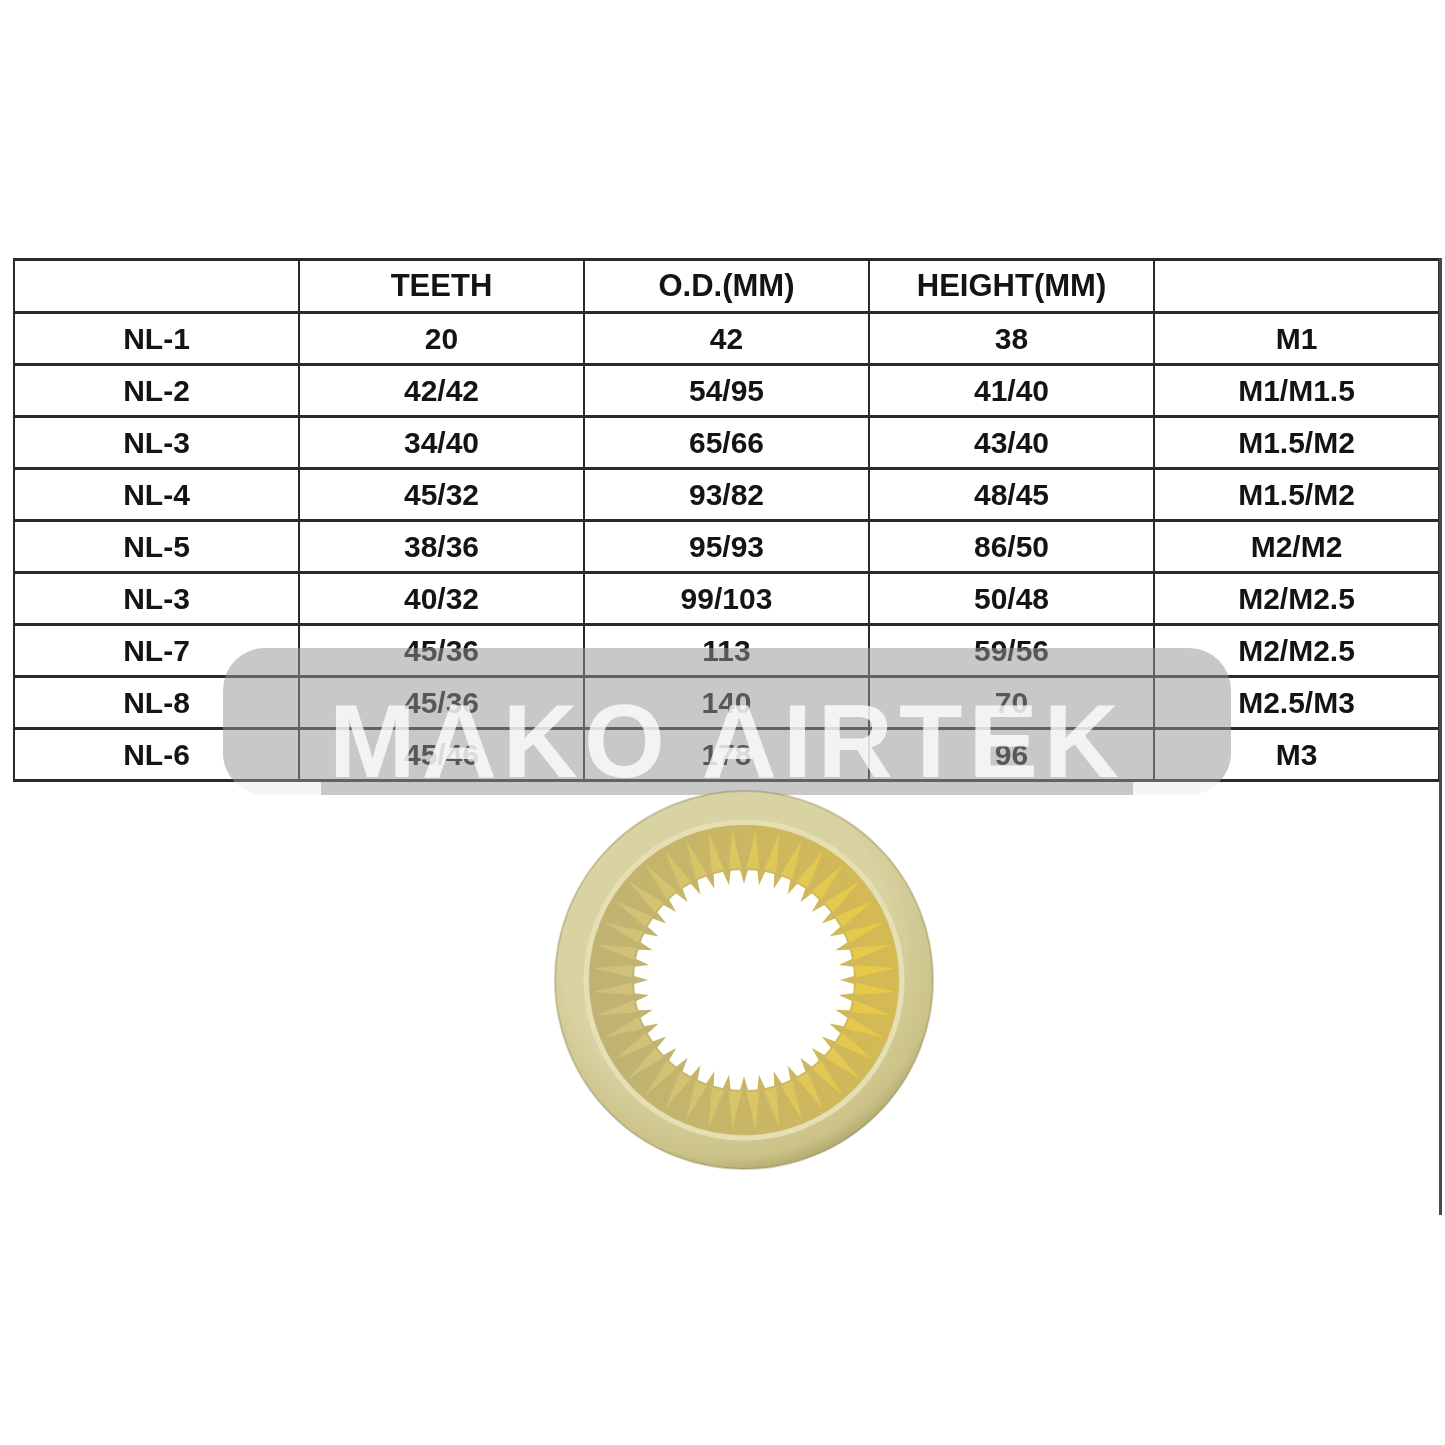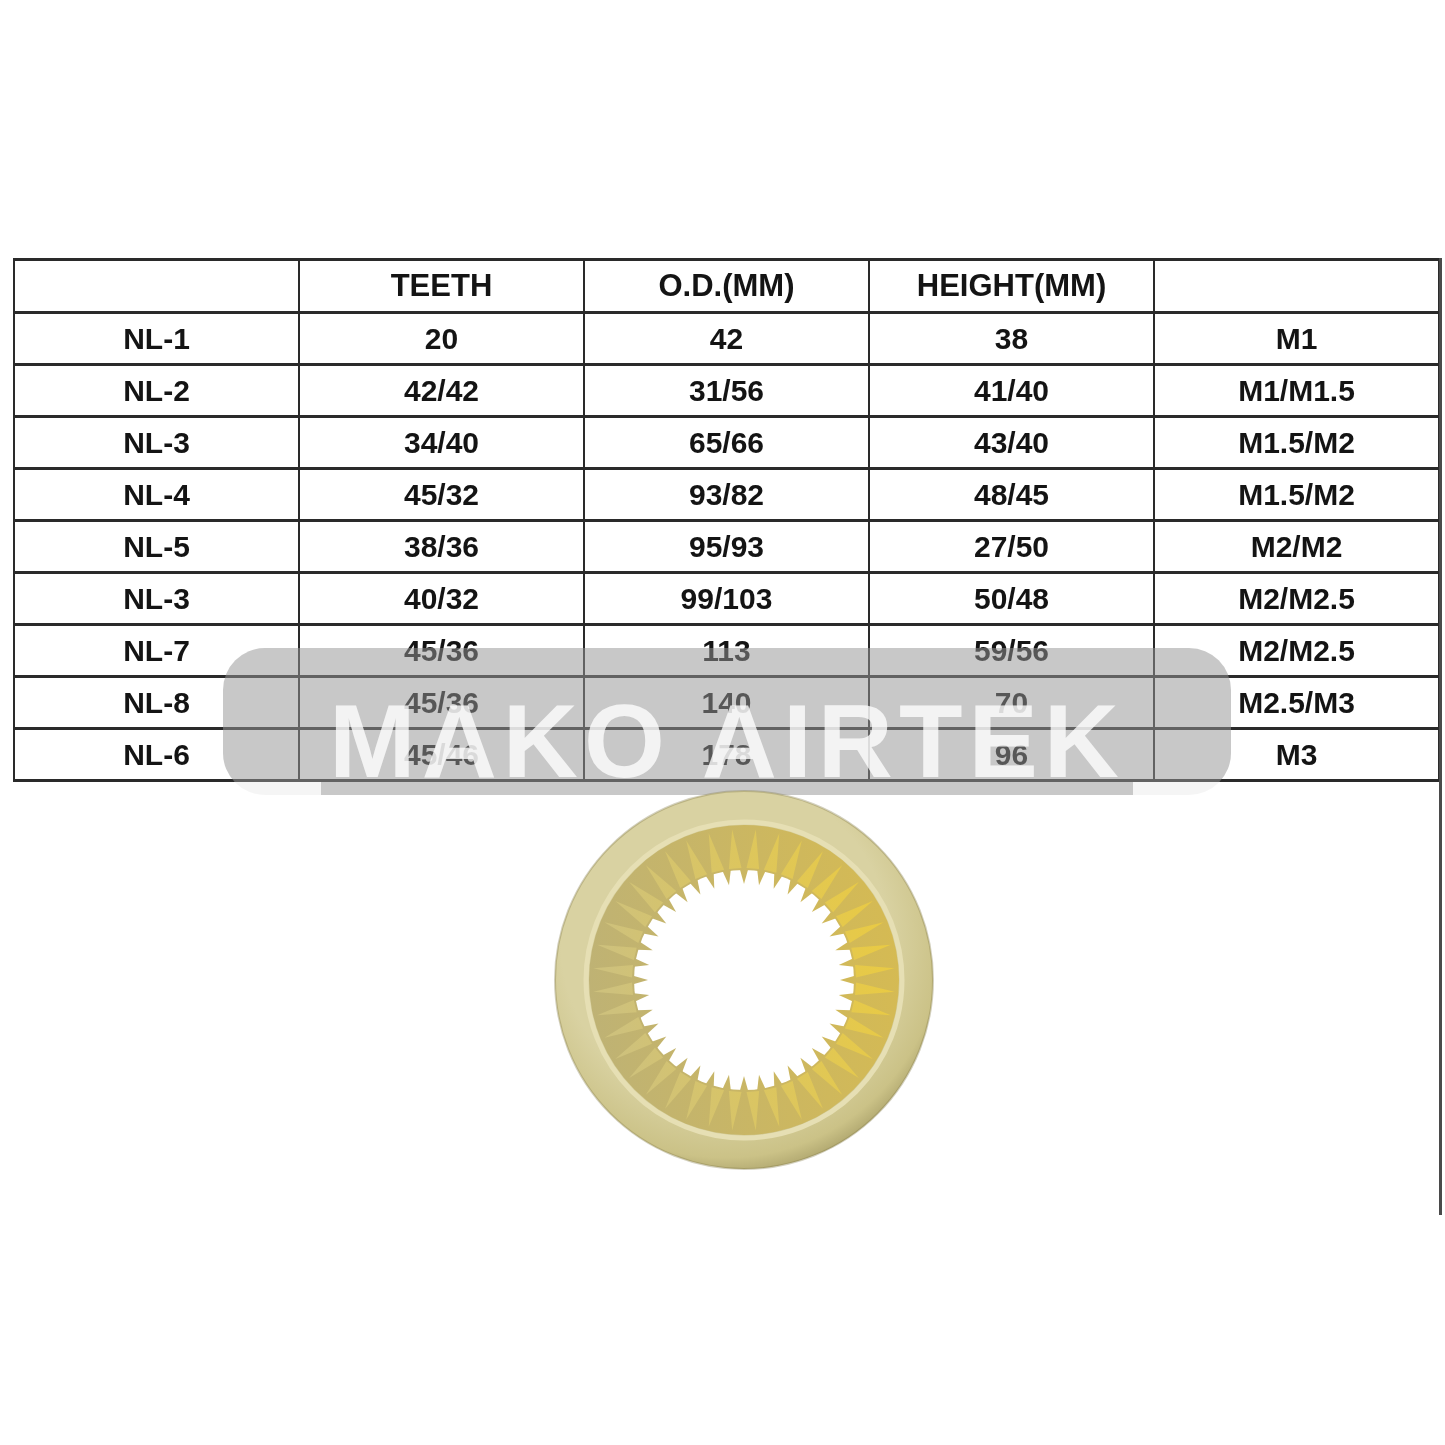--- a/index.html
+++ b/index.html
@@ -69,21 +69,21 @@
       <tr>
         <td>NL-1</td>
         <td>20</td>
         <td>42</td>
         <td>38</td>
         <td>M1</td>
       </tr>
       <tr>
         <td>NL-2</td>
         <td>42/42</td>
-        <td>31/56</td>
+        <td>54/95</td>
         <td>41/40</td>
         <td>M1/M1.5</td>
       </tr>
       <tr>
         <td>NL-3</td>
         <td>34/40</td>
         <td>65/66</td>
         <td>43/40</td>
         <td>M1.5/M2</td>
       </tr>
@@ -91,21 +91,21 @@
         <td>NL-4</td>
         <td>45/32</td>
         <td>93/82</td>
         <td>48/45</td>
         <td>M1.5/M2</td>
       </tr>
       <tr>
         <td>NL-5</td>
         <td>38/36</td>
         <td>95/93</td>
-        <td>27/50</td>
+        <td>86/50</td>
         <td>M2/M2</td>
       </tr>
       <tr>
         <td>NL-3</td>
         <td>40/32</td>
         <td>99/103</td>
         <td>50/48</td>
         <td>M2/M2.5</td>
       </tr>
       <tr>

